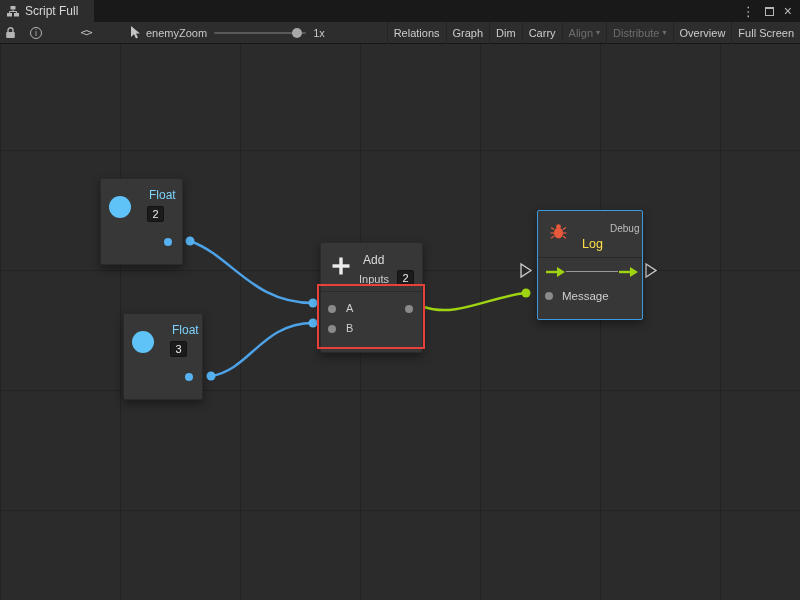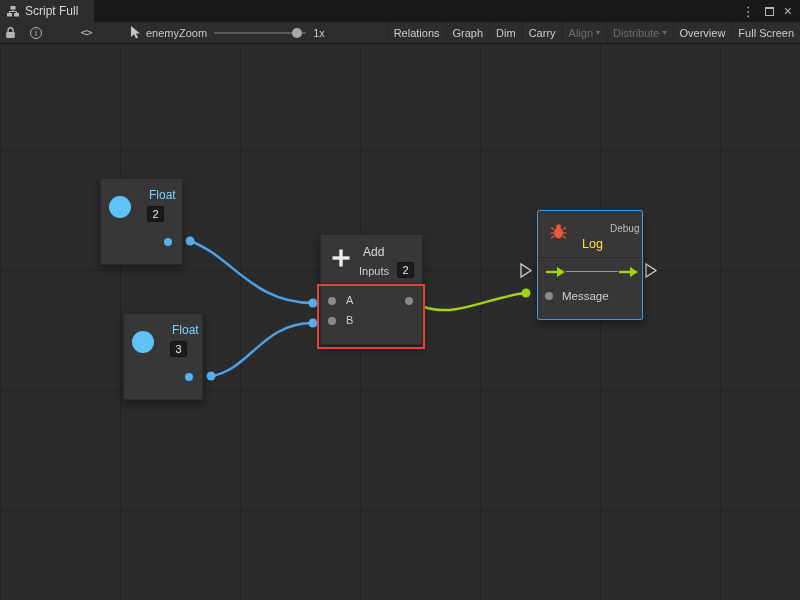--- a/index.html
+++ b/index.html
@@ -162,21 +162,21 @@
     <span class="port-dot blue" style="left:63px; top:59px;"></span>
   </div>
 
   <div class="node" style="left:123px; top:269px; width:80px; height:87px;">
     <span class="float-circle"></span>
     <span class="float-title">Float</span>
     <span class="value-box" style="left:46px; top:27px;">3</span>
     <span class="port-dot blue" style="left:61px; top:59px;"></span>
   </div>
 
-  <div class="node" style="left:320px; top:190px; width:103px; height:111px;">
+  <div class="node" style="left:320px; top:198px; width:103px; height:111px;">
     <svg class="plus-icon" width="20" height="20" viewBox="0 0 20 20">
       <line x1="10" y1="1.5" x2="10" y2="18.5" stroke="#ececec" stroke-width="3.4"></line>
       <line x1="1.5" y1="10" x2="18.5" y2="10" stroke="#ececec" stroke-width="3.4"></line>
     </svg>
     <span class="add-title">Add</span>
     <span class="add-inputs-label">Inputs</span>
     <span class="value-box" style="left:76px; top:27px;">2</span>
     <div class="node-divider" style="top:48px;"></div>
     <span class="port-dot" style="left:7px; top:62px;"></span>
     <span class="add-port-label" style="left:25px; top:59px;">A</span>

